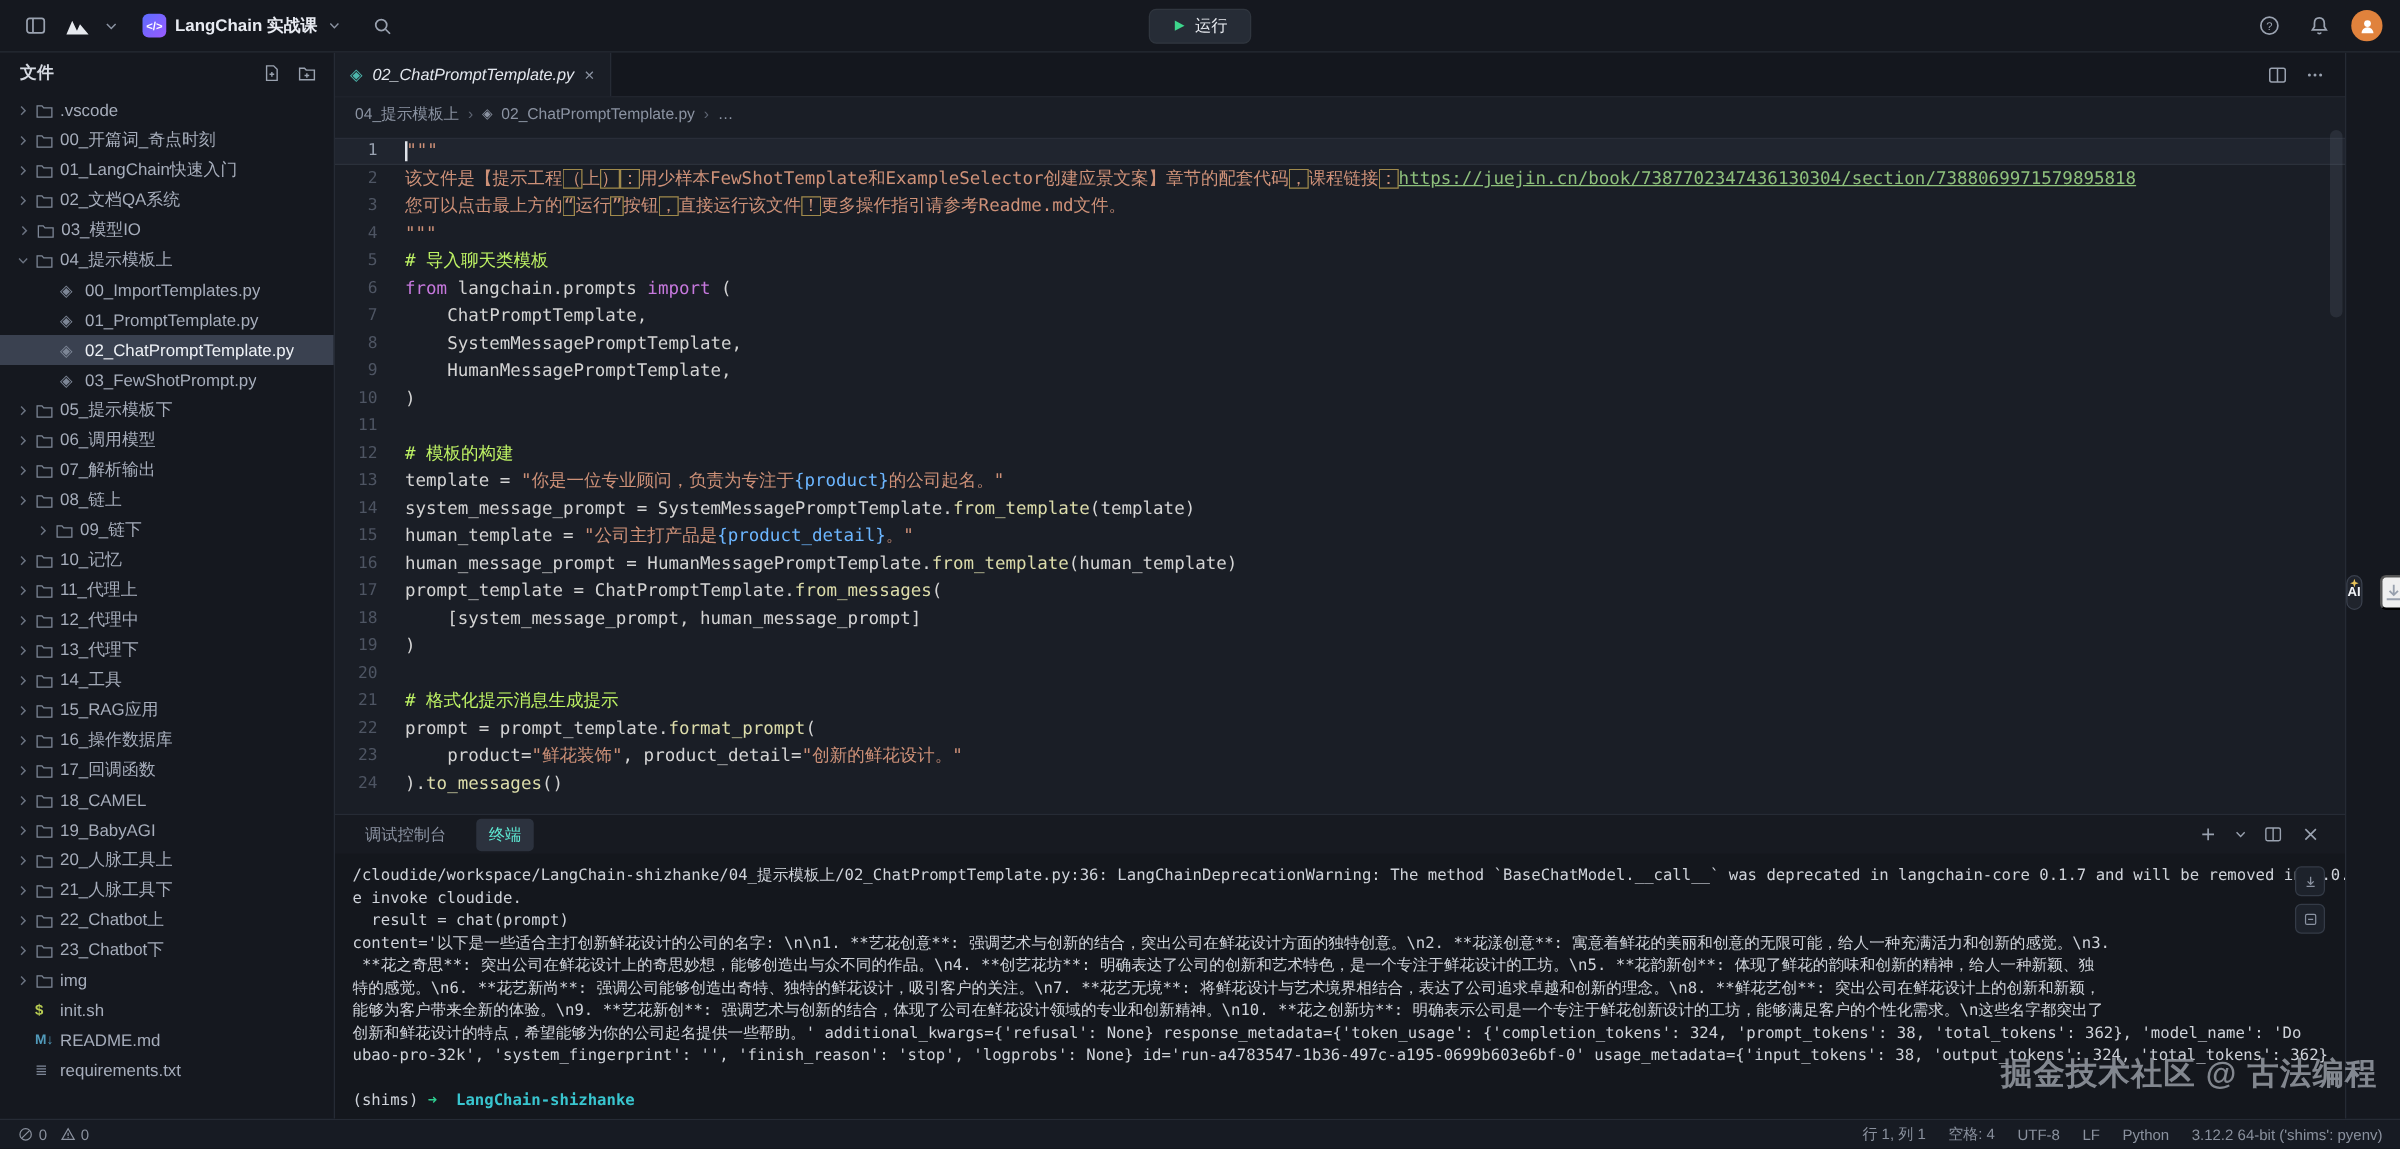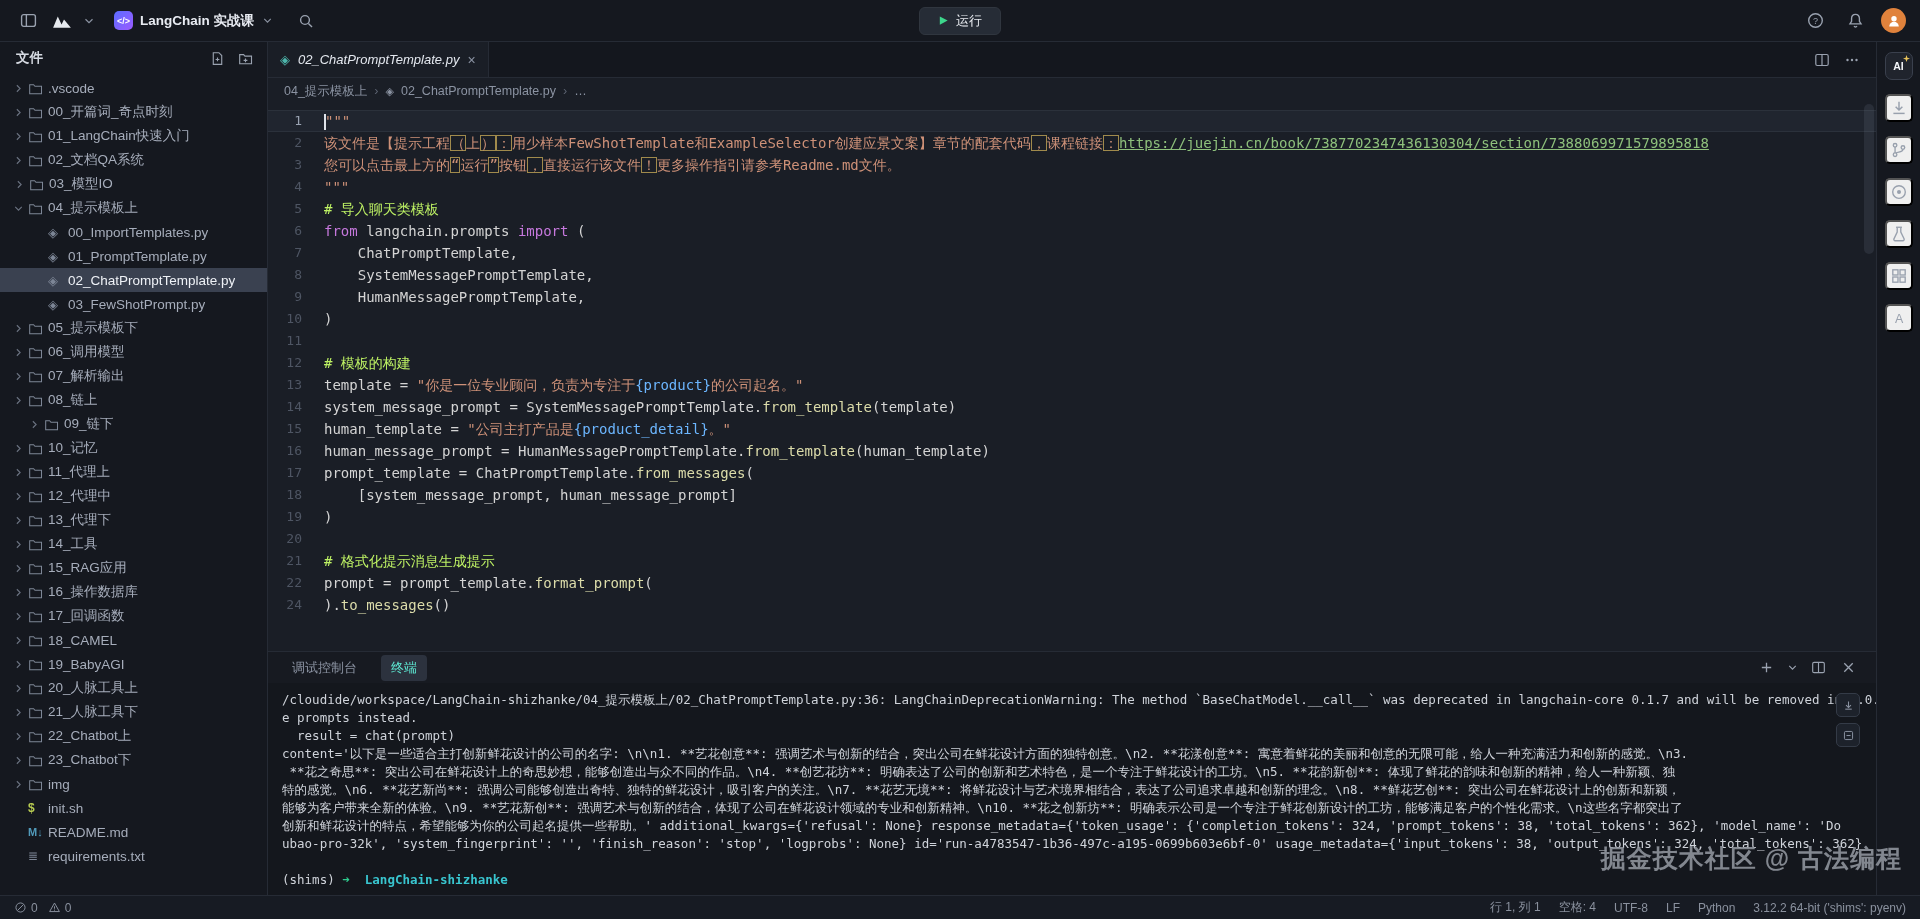--- a/index.html
+++ b/index.html
@@ -79,21 +79,21 @@
               font-size:12.5px; color:#cfd3da; padding:8px 0 0 14px; overflow:hidden; }
   .term-line { height:18px; line-height:18px; white-space:pre; overflow:hidden; }
   .term-prompt { height:18px; line-height:18px; white-space:pre; margin-top:18px; }
   .p-arrow { color:#2ecc8f; font-weight:bold; }
   .p-dir { color:#39c5cf; font-weight:bold; }
   .term-float { position:absolute; right:16px; top:10px; display:flex; flex-direction:column; gap:6px; }
   .tf-btn { width:24px; height:24px; border:1px solid #343b47; background:#1d222b; border-radius:5px;
             color:#8b93a2; display:flex; align-items:center; justify-content:center; cursor:pointer; }
 
   
-  .rail { grid-area:rail; background:#15181f; border-left:1px solid #262b35; display:flex; flex-direction:column; align-items:center; padding-top:10px; gap:14px; }
+  .rail { grid-area:rail; background:#15181f; border-left:1px solid #262b35; display:flex; flex-direction:row; align-items:center; padding-top:10px; gap:14px; }
   .rail-ai { width:28px; height:28px; border:1px solid #3a404d; border-radius:7px; background:#20242d;
              color:#f2f4f8; font-size:10.5px; font-weight:700; display:flex; align-items:center; justify-content:center; position:relative; cursor:pointer; }
   .rail-ai svg { position:absolute; top:2px; right:2px; }
   .rail-icon { color:#98a0ad; cursor:pointer; display:flex; width:28px; height:28px; align-items:center; justify-content:center; border-radius:5px; }
 
   
   .statusbar { grid-area:status; background:#171b23; border-top:1px solid #262b35; display:flex; align-items:center;
                padding:0 14px; color:#8a919e; font-size:12px; }
   .sb-left { display:flex; align-items:center; gap:10px; }
   .sb-group { display:flex; align-items:center; gap:4px; cursor:pointer; }
@@ -618,20 +618,21 @@
           <div class="code-line"><span class="ln">13</span><span class="lt"><span class="tk-id">template </span><span class="tk-op">= </span><span class="tk-str">"你是一位专业顾问，负责为专注于</span><span class="tk-fmt">{product}</span><span class="tk-str">的公司起名。"</span></span></div>
           <div class="code-line"><span class="ln">14</span><span class="lt"><span class="tk-id">system_message_prompt </span><span class="tk-op">= </span><span class="tk-id">SystemMessagePromptTemplate.</span><span class="tk-fn">from_template</span><span class="tk-id">(template)</span></span></div>
           <div class="code-line"><span class="ln">15</span><span class="lt"><span class="tk-id">human_template </span><span class="tk-op">= </span><span class="tk-str">"公司主打产品是</span><span class="tk-fmt">{product_detail}</span><span class="tk-str">。"</span></span></div>
           <div class="code-line"><span class="ln">16</span><span class="lt"><span class="tk-id">human_message_prompt </span><span class="tk-op">= </span><span class="tk-id">HumanMessagePromptTemplate.</span><span class="tk-fn">from_template</span><span class="tk-id">(human_template)</span></span></div>
           <div class="code-line"><span class="ln">17</span><span class="lt"><span class="tk-id">prompt_template </span><span class="tk-op">= </span><span class="tk-id">ChatPromptTemplate.</span><span class="tk-fn">from_messages</span><span class="tk-id">(</span></span></div>
           <div class="code-line"><span class="ln">18</span><span class="lt"><span class="tk-id">    [system_message_prompt, human_message_prompt]</span></span></div>
           <div class="code-line"><span class="ln">19</span><span class="lt"><span class="tk-id">)</span></span></div>
           <div class="code-line"><span class="ln">20</span><span class="lt"></span></div>
           <div class="code-line"><span class="ln">21</span><span class="lt"><span class="tk-cm"># 格式化提示消息生成提示</span></span></div>
           <div class="code-line"><span class="ln">22</span><span class="lt"><span class="tk-id">prompt </span><span class="tk-op">= </span><span class="tk-id">prompt_template.</span><span class="tk-fn">format_prompt</span><span class="tk-id">(</span></span></div>
+          <div class="code-line"><span class="ln">23</span><span class="lt"><span class="tk-id">    product</span><span class="tk-op">=</span><span class="tk-str">"鲜花装饰"</span><span class="tk-id">, product_detail</span><span class="tk-op">=</span><span class="tk-str">"创新的鲜花设计。"</span></span></div>
           <div class="code-line"><span class="ln">24</span><span class="lt"><span class="tk-id">).</span><span class="tk-fn">to_messages</span><span class="tk-id">()</span></span></div>
         </div>
       <div class="scroll-thumb"></div>
     </div>
 
     <div class="panel-header">
       <span class="ptab">调试控制台</span>
       <span class="ptab active">终端</span>
       <div class="panel-actions">
         <button class="icon-btn">
@@ -654,21 +655,21 @@
           <svg viewBox="0 0 16 16" width="15" height="15">
               <path d="M3.5 3.5l9 9M12.5 3.5l-9 9" stroke="currentColor" stroke-width="1.4"></path>
             </svg>
         </button>
       </div>
     </div>
 
     <div class="terminal">
       <div id="terminal-lines">
           <div class="term-line">/cloudide/workspace/LangChain-shizhanke/04_提示模板上/02_ChatPromptTemplate.py:36: LangChainDeprecationWarning: The method `BaseChatModel.__call__` was deprecated in langchain-core 0.1.7 and will be removed in 1.0. Us</div>
-          <div class="term-line">e prompts instead.</div>
+          <div class="term-line">e invoke cloudide.</div>
           <div class="term-line">  result = chat(prompt)</div>
           <div class="term-line">content='以下是一些适合主打创新鲜花设计的公司的名字: \n\n1. **艺花创意**: 强调艺术与创新的结合，突出公司在鲜花设计方面的独特创意。\n2. **花漾创意**: 寓意着鲜花的美丽和创意的无限可能，给人一种充满活力和创新的感觉。\n3.</div>
           <div class="term-line"> **花之奇思**: 突出公司在鲜花设计上的奇思妙想，能够创造出与众不同的作品。\n4. **创艺花坊**: 明确表达了公司的创新和艺术特色，是一个专注于鲜花设计的工坊。\n5. **花韵新创**: 体现了鲜花的韵味和创新的精神，给人一种新颖、独</div>
           <div class="term-line">特的感觉。\n6. **花艺新尚**: 强调公司能够创造出奇特、独特的鲜花设计，吸引客户的关注。\n7. **花艺无境**: 将鲜花设计与艺术境界相结合，表达了公司追求卓越和创新的理念。\n8. **鲜花艺创**: 突出公司在鲜花设计上的创新和新颖，</div>
           <div class="term-line">能够为客户带来全新的体验。\n9. **艺花新创**: 强调艺术与创新的结合，体现了公司在鲜花设计领域的专业和创新精神。\n10. **花之创新坊**: 明确表示公司是一个专注于鲜花创新设计的工坊，能够满足客户的个性化需求。\n这些名字都突出了</div>
           <div class="term-line">创新和鲜花设计的特点，希望能够为你的公司起名提供一些帮助。' additional_kwargs={'refusal': None} response_metadata={'token_usage': {'completion_tokens': 324, 'prompt_tokens': 38, 'total_tokens': 362}, 'model_name': 'Do</div>
           <div class="term-line">ubao-pro-32k', 'system_fingerprint': '', 'finish_reason': 'stop', 'logprobs': None} id='run-a4783547-1b36-497c-a195-0699b603e6bf-0' usage_metadata={'input_tokens': 38, 'output_tokens': 324, 'total_tokens': 362}</div>
         </div>
       <div class="term-prompt"><span>(shims)</span><span> </span><span class="p-arrow">➜</span><span>  </span><span class="p-dir">LangChain-shizhanke</span></div>
       <div class="term-float">

